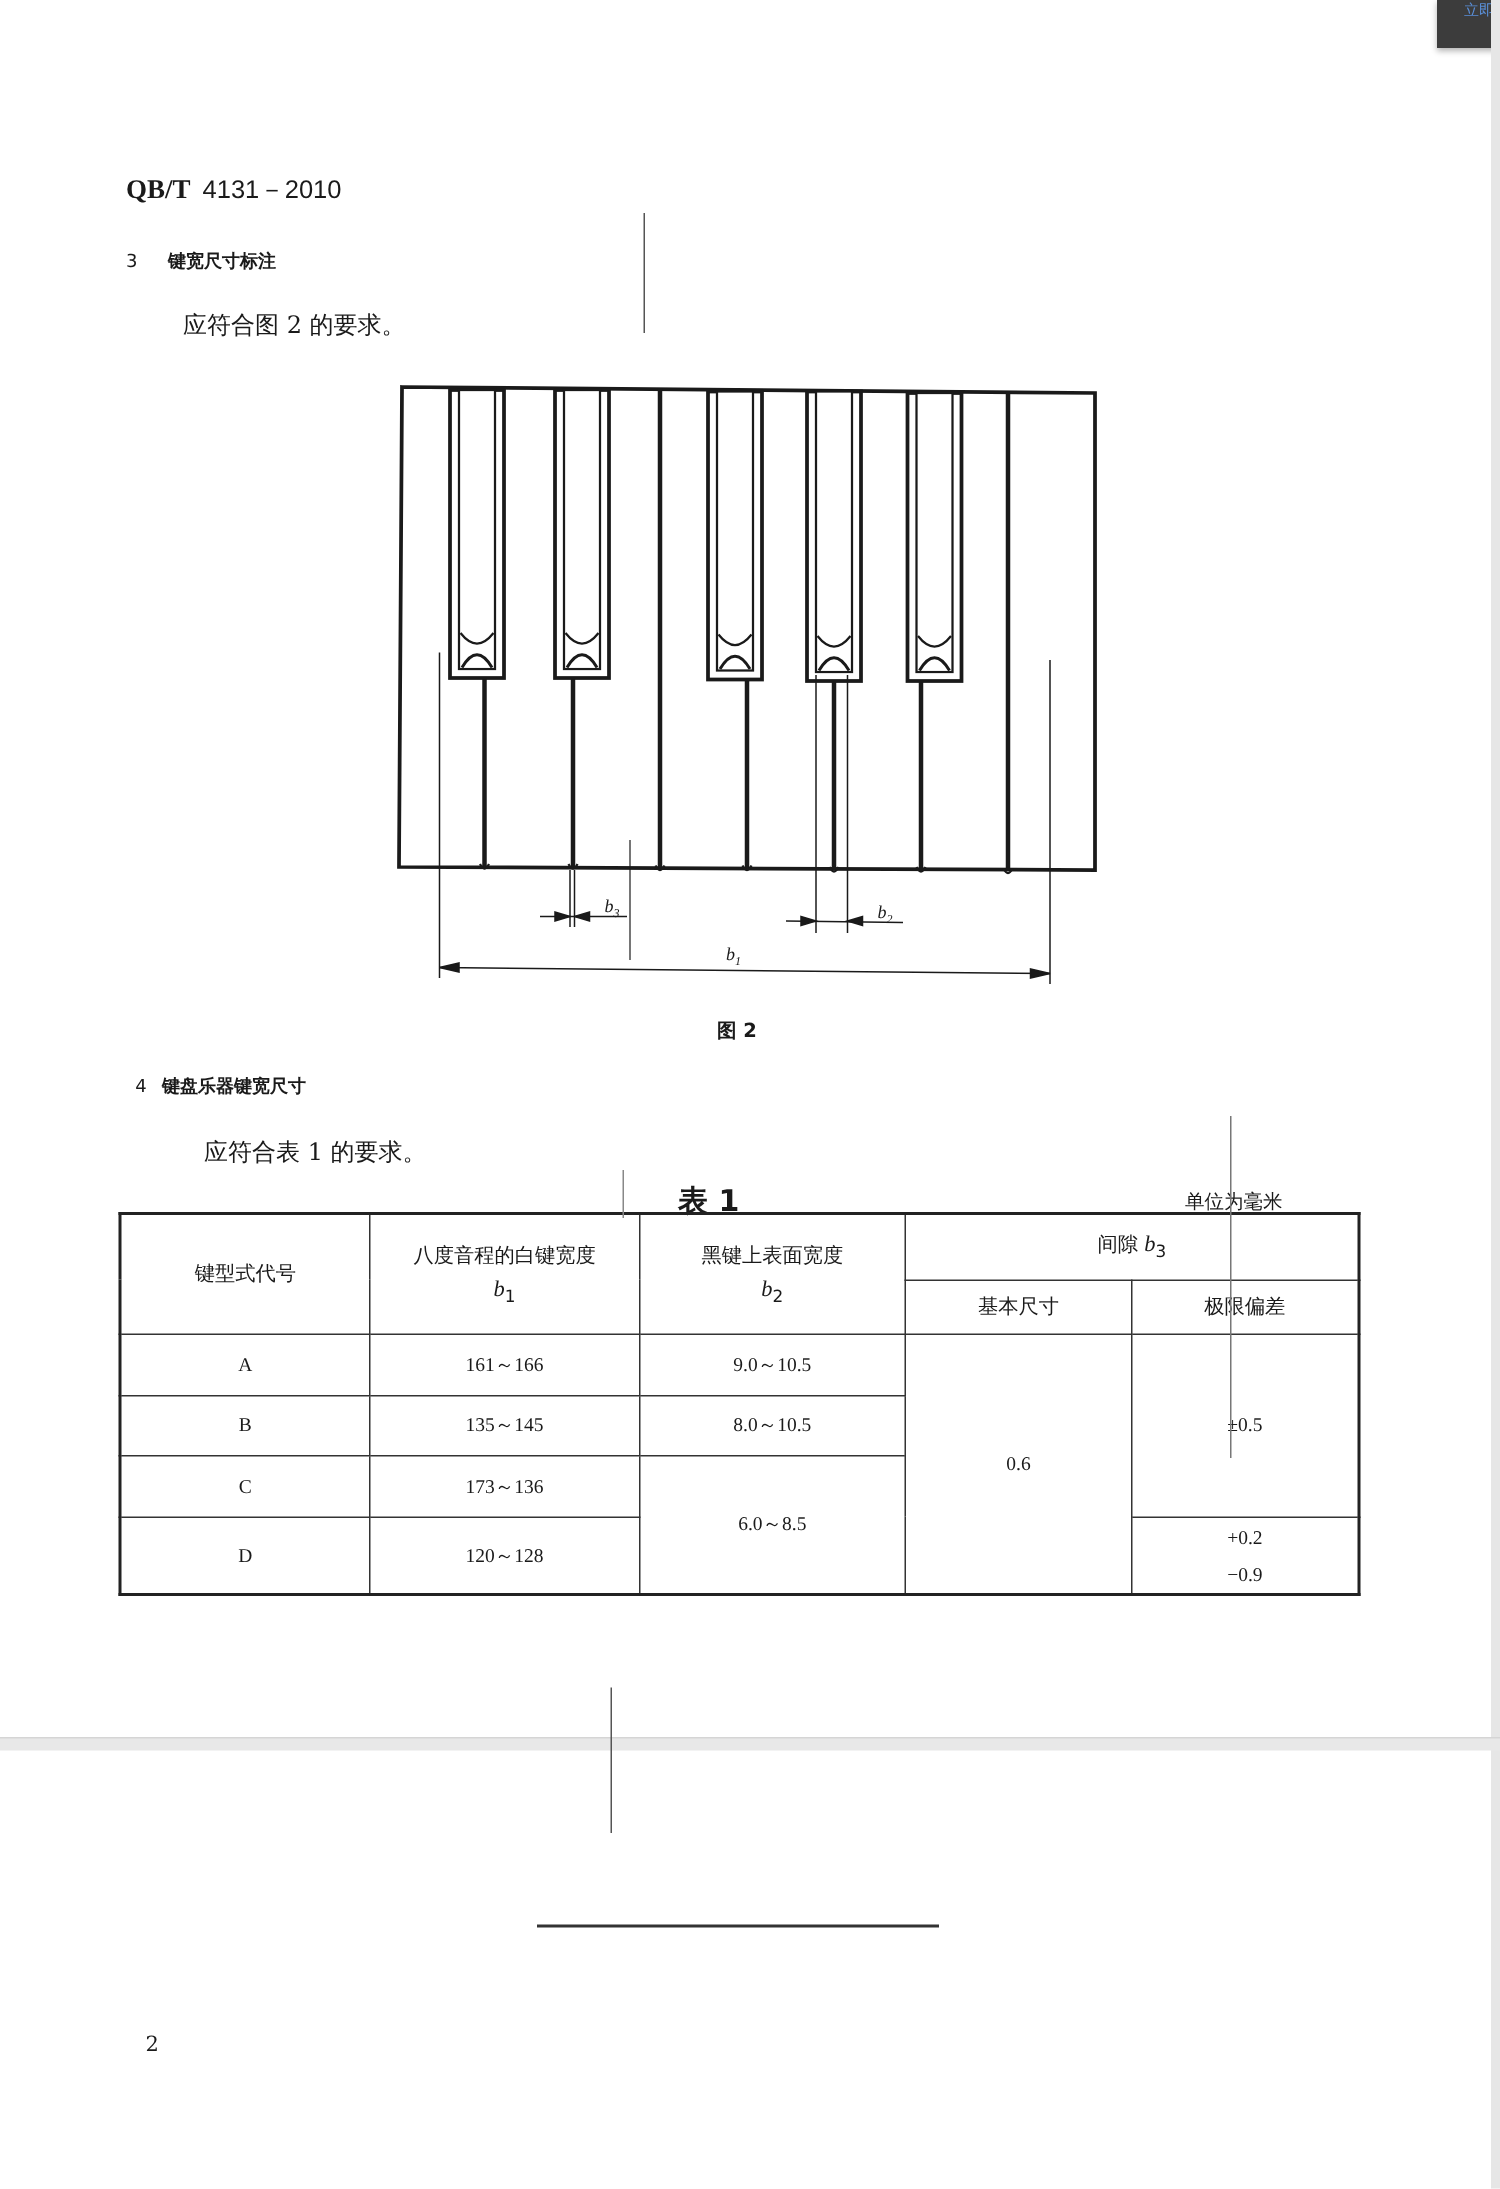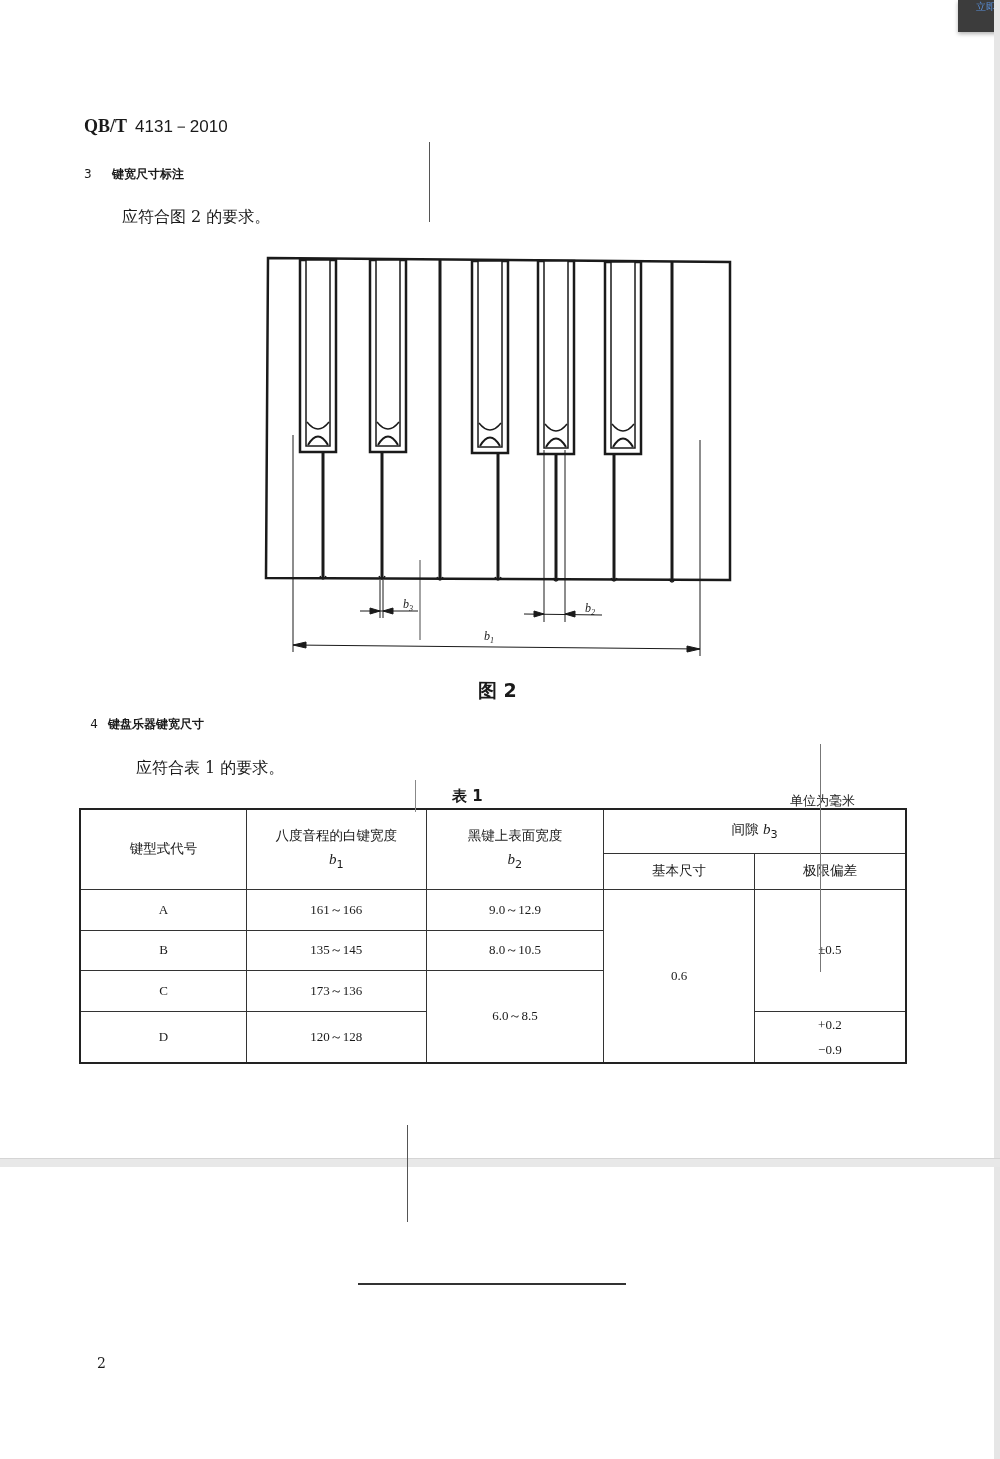--- a/index.html
+++ b/index.html
@@ -28,23 +28,23 @@
     color: #ececec; letter-spacing: 2px; z-index: 0;
   }
 
   .sec-heading { position: absolute; font-family: "DejaVu Sans", sans-serif; font-size: 12px; font-weight: bold; z-index: 2; }
   .sec-heading .n { display: inline-block; width: 28px; font-weight: normal; }
   .para { position: absolute; font-size: 16px; z-index: 2; }
 
   .scan-mark { position: absolute; width: 1px; background: #555; z-index: 3; }
 
   .figure { position: absolute; left: 260px; top: 250px; width: 480px; height: 420px; }
-  .fig-caption { position: absolute; left: 478px; top: 678px; font-family: "DejaVu Sans", sans-serif; font-weight: bold; font-size: 19px; }
-
-  .table-title { position: absolute; left: 452px; top: 787px; font-family: "DejaVu Sans", sans-serif; font-weight: bold; font-size: 15px; }
+  .fig-caption { position: absolute; left: 478px; top: 678px; font-family: "DejaVu Sans", sans-serif; font-weight: bold; font-size: 13px; }
+
+  .table-title { position: absolute; left: 452px; top: 787px; font-family: "DejaVu Sans", sans-serif; font-weight: bold; font-size: 20px; }
   .unit-note { position: absolute; left: 790px; top: 792px; font-size: 13px; font-family: "DejaVu Sans", sans-serif; }
 
   table.spec {
     position: absolute; left: 79px; top: 808px; width: 828px;
     border-collapse: collapse; font-size: 13px; font-family: "Liberation Serif", serif;
     border: 2px solid #222;
   }
   table.spec td { border: 1px solid #333; text-align: center; vertical-align: middle; padding: 0; }
   table.spec .hdr { font-family: "DejaVu Sans", sans-serif; font-size: 13.5px; }
   table.spec i { font-family: "Liberation Serif", serif; font-size: 15px; }
@@ -189,21 +189,21 @@
       </td>
       <td colspan="2" class="hdr"><span>间隙 </span><i>b</i><sub>3</sub></td>
     </tr>
     <tr style="height:36px">
       <td class="hdr">基本尺寸</td>
       <td class="hdr">极限偏差</td>
     </tr>
     <tr style="height:41px">
       <td>A</td>
       <td>161～166</td>
-      <td>9.0～12.9</td>
+      <td>9.0～10.5</td>
       <td rowspan="4">0.6</td>
       <td rowspan="3">±0.5</td>
     </tr>
     <tr style="height:40px">
       <td>B</td>
       <td>135～145</td>
       <td>8.0～10.5</td>
     </tr>
     <tr style="height:41px">
       <td>C</td>

